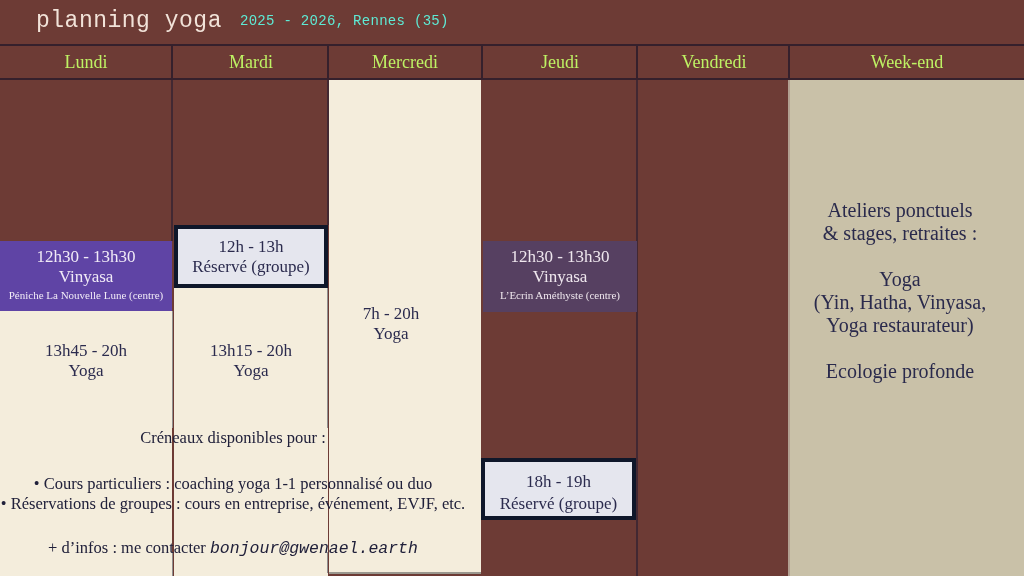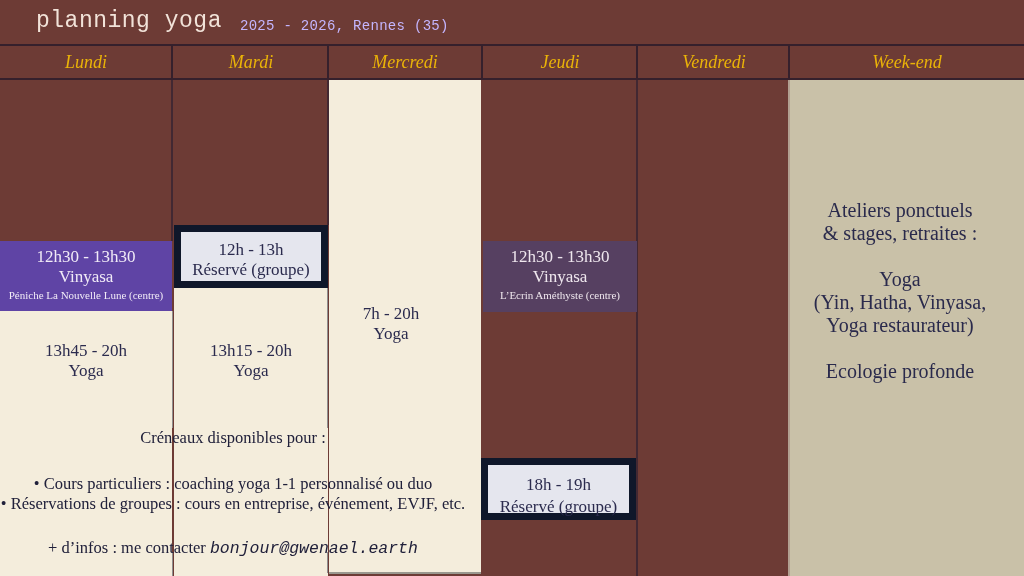--- a/index.html
+++ b/index.html
@@ -2,44 +2,44 @@
 <html><head>
 <meta charset="utf-8">
 <style>
   html,body{margin:0;padding:0;background:#333;}
   .board{
     position:relative;width:1024px;height:576px;overflow:hidden;
     background:#6d3b35;
     font-family:"Liberation Serif", serif;
   }
   
-  .titlebar{position:absolute;left:36px;top:8px;display:flex;align-items:flex-end;gap:18px;}
+  .titlebar{position:absolute;left:36px;top:8px;display:flex;align-items:center;gap:18px;}
   .title{font-family:"Liberation Mono", monospace;font-size:23px;letter-spacing:.5px;color:#f2e3d9;}
-  .subtitle{font-family:"Liberation Mono", monospace;font-size:14px;letter-spacing:.3px;color:#c4b5fd;}
+  .subtitle{font-family:"Liberation Mono", monospace;font-size:14px;letter-spacing:.3px;color:#5eead4;}
   
   .hline{position:absolute;left:0;width:1024px;height:2px;background:#35202c;z-index:5;}
   .header-cell{
     position:absolute;top:46px;height:32px;line-height:32px;
-    text-align:center;font-style:italic;font-size:18px;color:#eab308;z-index:4;
+    text-align:center;font-size:18px;color:#bef264;z-index:4;
   }
   .hvline{position:absolute;top:44px;height:36px;width:2px;background:#35202c;z-index:5;}
   
   .fill{position:absolute;z-index:1;}
   .cream{background:#f4eddc;}
   .beige{background:#c9c1a8;}
   
   .vdark{position:absolute;width:2px;background:#422832;z-index:2;}
   .vgray{position:absolute;width:1px;background:#8f8f8f;z-index:2;}
   .mercredi-bottom{position:absolute;height:2px;background:#9a988f;z-index:2;}
   .weekend-edge{position:absolute;width:2px;background:#b2a091;z-index:2;}
   
   .block{position:absolute;z-index:3;text-align:center;}
   .violet{background:#5f44a5;color:#f1ebf7;}
   .plum{background:#564061;color:#efe7ee;}
-  .reserved{background:#e5e6ee;border:7px solid #0f172a;color:#2b2b4e;}
+  .reserved{background:#e5e6ee;border:4px solid #0f172a;color:#2b2b4e;}
   .ev-time{display:block;font-size:17px;line-height:20px;}
   .ev-name{display:block;font-size:17px;line-height:20px;}
   .ev-loc{display:block;font-size:11px;line-height:16px;}
   .textslot{position:absolute;z-index:3;text-align:center;color:#2b2b4e;}
   
   .weekend-info{position:absolute;left:790px;top:199px;width:220px;z-index:3;
     text-align:center;color:#2a2a4c;font-size:20px;line-height:23px;}
   .weekend-info p{margin:0 0 23px 0;}
   .weekend-info p:last-child{margin-bottom:0;}
   

